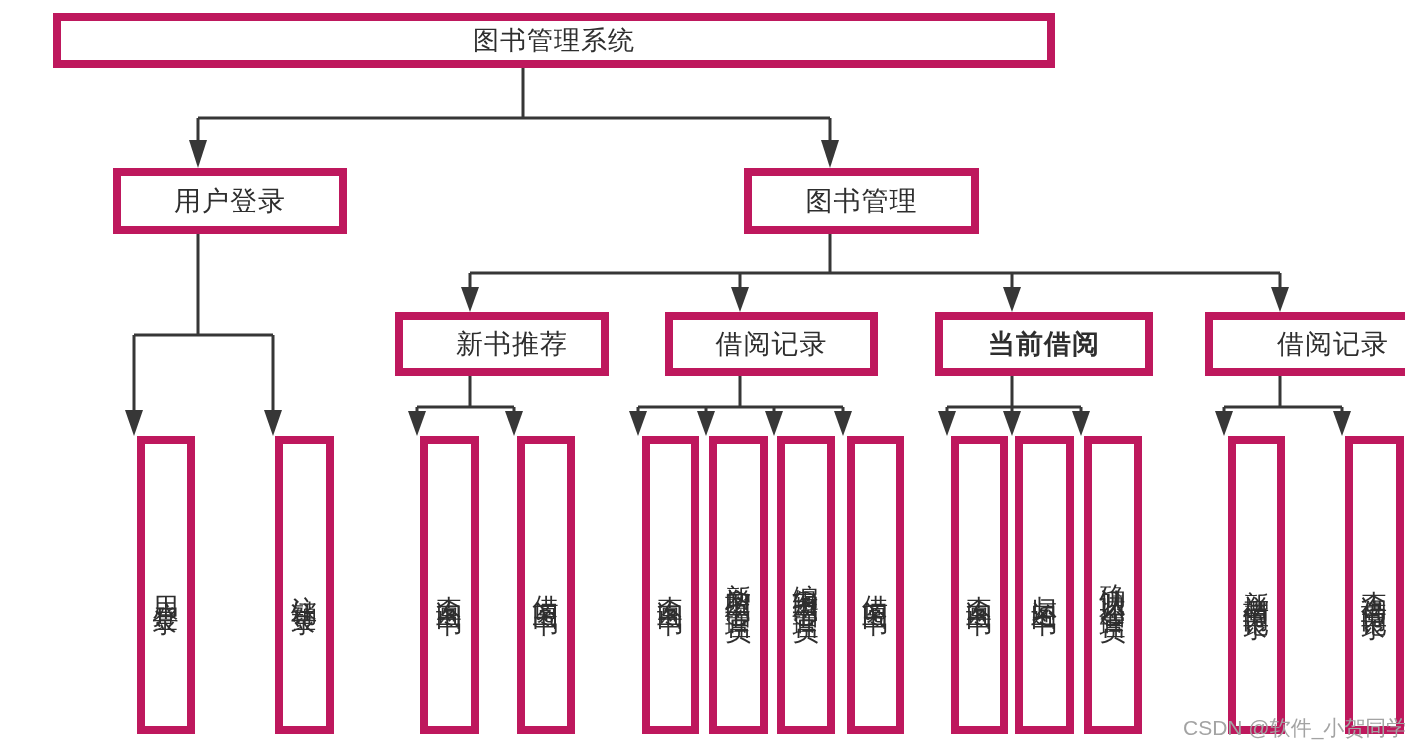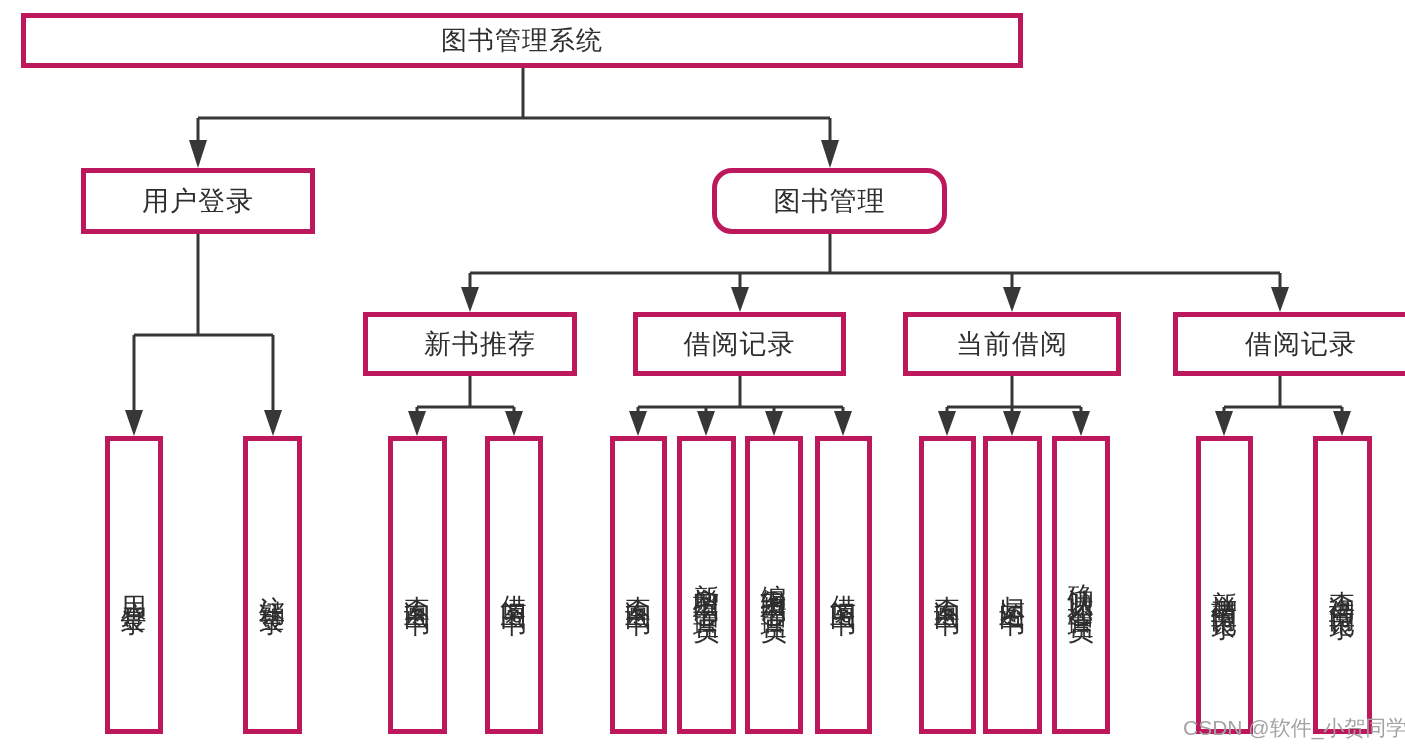--- a/index.html
+++ b/index.html
@@ -8,24 +8,25 @@
     width:1405px;height:747px;
     background:#ffffff;
     font-family:"Liberation Sans", sans-serif;
     overflow:hidden;
   }
   #connectors{position:absolute;left:0;top:0;width:1405px;height:747px;}
   .node{
     position:absolute;
     box-sizing:border-box;
     background:#ffffff;
-    border:5px solid #be185d;
+    border:8px solid #be185d;
     color:#2e2e2e;
     display:flex;align-items:center;justify-content:center;
     text-align:center;
+    margin-left:32px;
   }
   .h-node{font-size:27px;letter-spacing:1px;}
   .root-node{font-size:26px;}
   .v-node{
     font-size:26px;
     writing-mode:vertical-rl;
     text-orientation:mixed;
     letter-spacing:5px;
     line-height:1;
     display:flex;align-items:center;justify-content:center;
@@ -91,25 +92,25 @@
     <g>
       <path class="stroke" d="M1280 376 V407 M1224 407 H1342 M1224 407 V411 M1342 407 V411"></path>
       <polygon class="arrow" points="1215,411 1233,411 1224,436"></polygon>
       <polygon class="arrow" points="1333,411 1351,411 1342,436"></polygon>
     </g>
   </svg>
 
   <div class="node h-node root-node" style="left:21px;top:13px;width:1002px;height:55px;">图书管理系统</div>
 
   <div class="node h-node" style="left:81px;top:168px;width:234px;height:66px;">用户登录</div>
-  <div class="node h-node" style="left:712px;top:168px;width:235px;height:66px;border-radius:20px;">图书管理</div>
+  <div class="node h-node" style="left:712px;top:168px;width:235px;height:66px;">图书管理</div>
 
   <div class="node h-node" style="left:363px;top:312px;width:214px;height:64px;padding-left:20px;">新书推荐</div>
   <div class="node h-node" style="left:633px;top:312px;width:213px;height:64px;">借阅记录</div>
-  <div class="node h-node" style="left:903px;top:312px;width:218px;height:64px;">当前借阅</div>
+  <div class="node h-node" style="left:903px;top:312px;width:218px;height:64px;font-weight:bold;">当前借阅</div>
   <div class="node h-node" style="left:1173px;top:312px;width:256px;height:64px;">借阅记录</div>
 
   <div class="node v-node" style="left:105px;top:436px;width:58px;height:298px;">用户登录</div>
   <div class="node v-node" style="left:243px;top:436px;width:59px;height:298px;">注销登录</div>
   <div class="node v-node" style="left:388px;top:436px;width:59px;height:298px;">查询图书</div>
   <div class="node v-node" style="left:485px;top:436px;width:58px;height:298px;">借阅图书</div>
   <div class="node v-node" style="left:610px;top:436px;width:57px;height:298px;">查询图书</div>
   <div class="node v-node" style="left:677px;top:436px;width:59px;height:298px;">新增图书（管理员）</div>
   <div class="node v-node" style="left:745px;top:436px;width:58px;height:298px;">编辑图书（管理员）</div>
   <div class="node v-node" style="left:815px;top:436px;width:57px;height:298px;">借阅图书</div>

